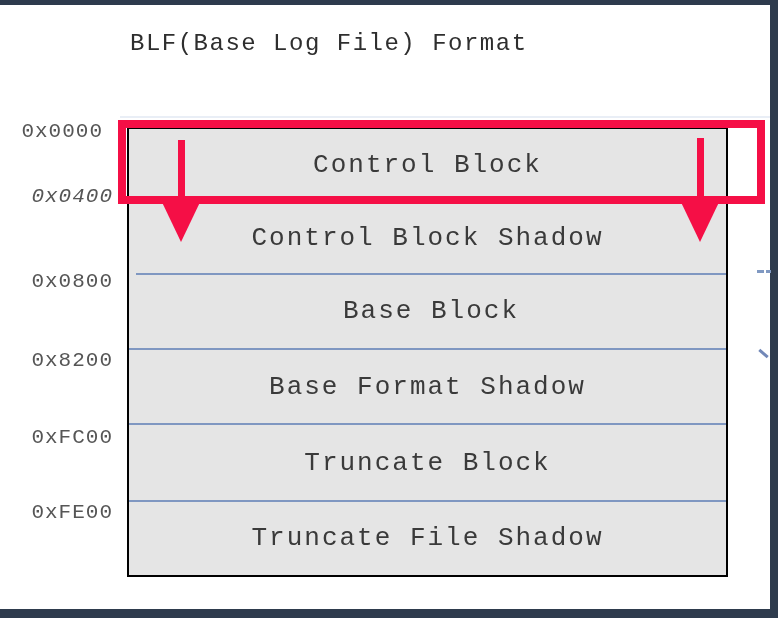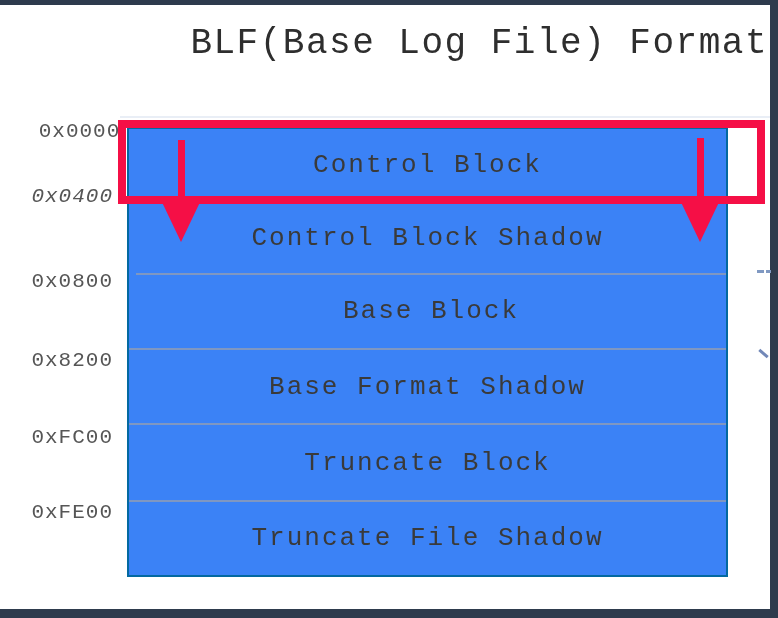--- a/index.html
+++ b/index.html
@@ -7,47 +7,47 @@
     position:relative;width:778px;height:618px;background:#ffffff;
     overflow:hidden;font-family:"Liberation Mono","DejaVu Sans Mono",monospace;
   }
   
   .frame-top{position:absolute;left:0;top:0;width:778px;height:5px;background:#2e3b4d;}
   .frame-right{position:absolute;left:770px;top:0;width:8px;height:618px;background:#2e3b4d;}
   .frame-bottom{position:absolute;left:0;top:609px;width:778px;height:9px;background:#2e3b4d;}
 
   .title{
     position:absolute;left:130px;top:24px;width:638px;height:40px;
-    text-align:right;font-size:36px;letter-spacing:1.5px;color:#2e2e2e;
+    text-align:left;font-size:24px;letter-spacing:1.5px;color:#2e2e2e;
     white-space:nowrap;line-height:40px;
   }
 
   
   .faint-line{position:absolute;left:120px;top:116px;width:650px;height:2px;background:#e9eef6;}
 
   
   .blf-table{
     position:absolute;left:127px;top:127px;width:601px;height:450px;
-    background:#3b82f6;border:2px solid #0369a1;box-sizing:border-box;
+    background:#e5e5e5;border:2px solid #000000;box-sizing:border-box;
     display:flex;flex-direction:column;
   }
   .blf-row{
     box-sizing:border-box;display:flex;align-items:center;justify-content:center;
   }
   .blf-row + .blf-row{border-top:2px solid #7f97c1;}
   .blf-row-label{
     font-size:26px;letter-spacing:2px;color:#3a3a3a;white-space:nowrap;
   }
 
   
   .offset{
     position:absolute;width:95px;height:20px;line-height:20px;text-align:right;
     font-size:21px;letter-spacing:1px;color:#565656;white-space:nowrap;
   }
-  .off-0{left:32px;top:122px;text-align:center;}
+  .off-0{left:8px;top:122px;}
   .off-1{left:18px;top:187px;font-style:italic;}
   .off-2{left:18px;top:272px;}
   .off-3{left:18px;top:351px;}
   .off-4{left:18px;top:428px;}
   .off-5{left:18px;top:503px;}
 
   
   .highlight-box{
     position:absolute;left:118px;top:120px;width:647px;height:84px;
     border:8px solid #f50f46;box-sizing:border-box;background:transparent;

